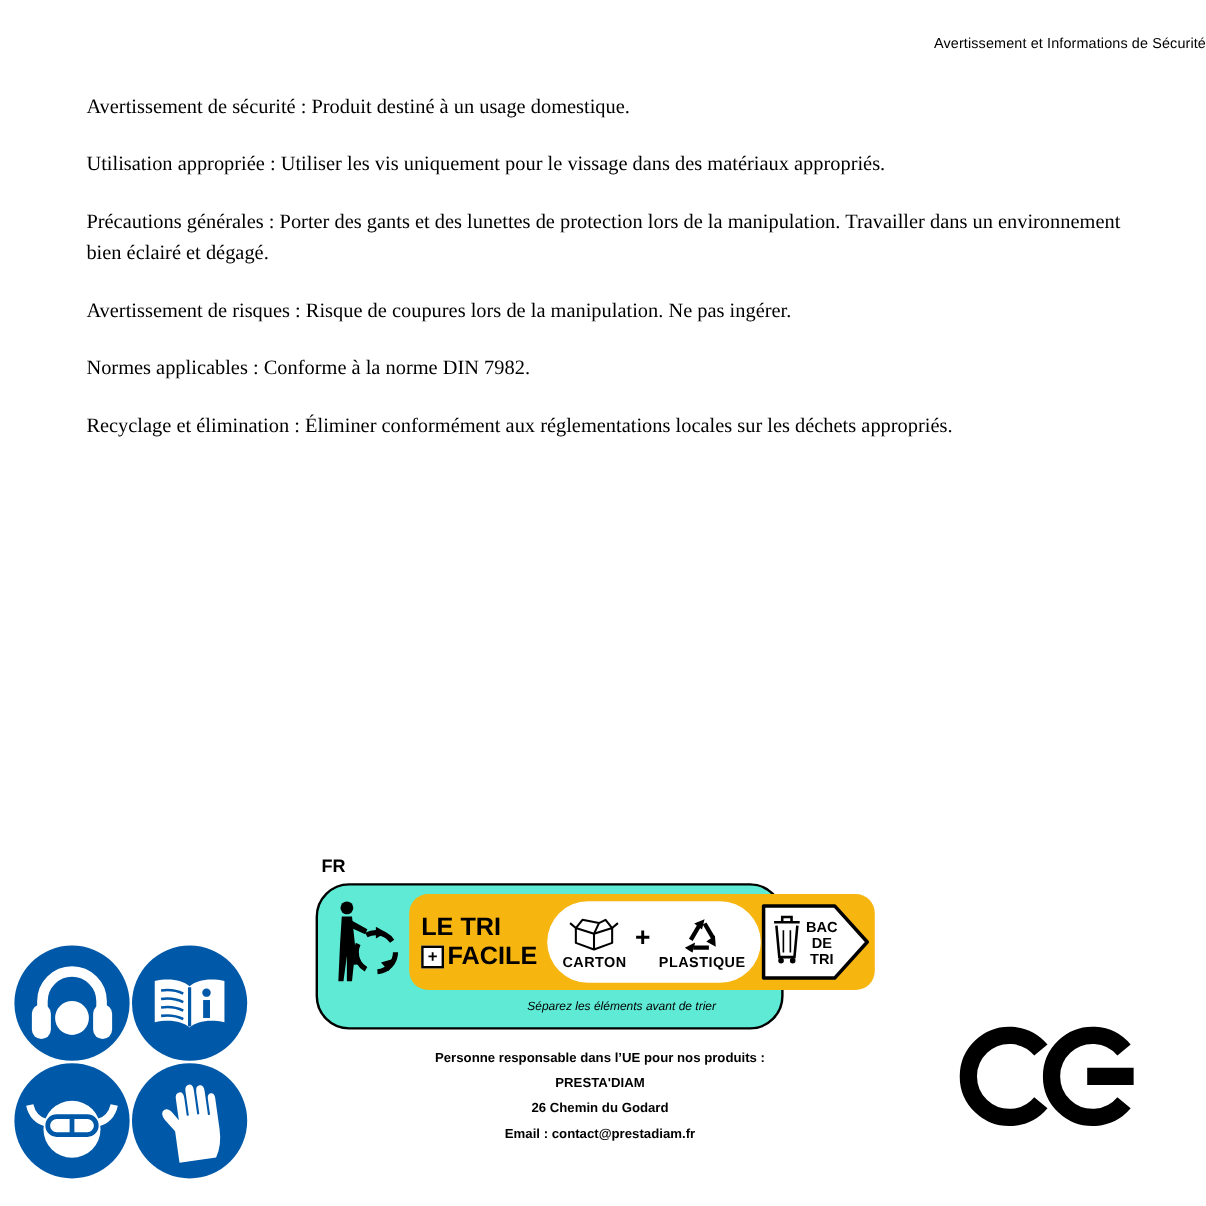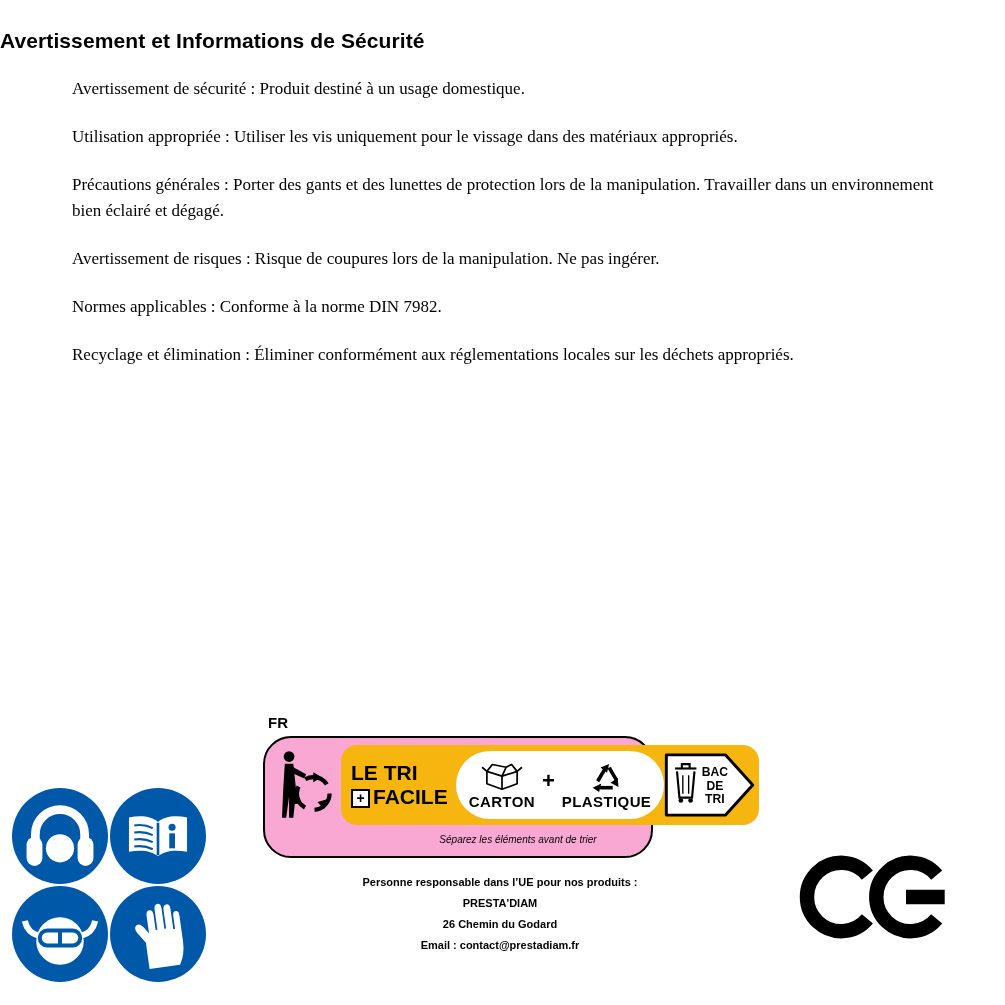--- a/index.html
+++ b/index.html
@@ -1,63 +1,63 @@
 <!DOCTYPE html>
 <html><head>
 <meta charset="utf-8">
 <style>
   html,body{margin:0;padding:0;}
   body{
     width:1005px;height:1005px;background:#ffffff;color:#000;
     font-family:"Liberation Sans", sans-serif;position:relative;overflow:hidden;
   }
   .title{
-    position:absolute;top:29px;left:0;width:100%;text-align:left;
-    font-size:21px;font-weight:bold;letter-spacing:0.1px;
+    position:absolute;top:29px;left:0;width:100%;text-align:right;
+    font-size:12px;font-weight:normal;letter-spacing:0.1px;
   }
   .content{position:absolute;top:76px;left:72px;width:870px;}
   .content p{margin:0 0 22px 0;font-size:17px;line-height:26px;font-family:Liberation Serif, serif;}
 
   
   .pictos{
     position:absolute;left:12px;top:788px;
     display:grid;grid-template-columns:repeat(2,96px);grid-gap:2px;
   }
   .picto{
     width:96px;height:96px;border-radius:50%;background:#0058A8;
     display:flex;align-items:center;justify-content:center;overflow:hidden;
   }
   .picto svg{width:88px;height:88px;display:block;}
 
   
   .fr{position:absolute;left:268px;top:714px;font-size:15px;font-weight:bold;}
   .label-box{
     position:absolute;left:263px;top:736px;width:390px;height:122px;
-    border:2.5px solid #000;border-radius:28px;background:#f9a8d4;
+    border:2.5px solid #000;border-radius:28px;background:#5eead4;
     box-sizing:border-box;padding:5px 7px 3px 7px;
     display:flex;flex-direction:column;
   }
   .label-row{display:flex;align-items:center;gap:5px;flex:1;}
   .triman{flex:0 0 auto;}
   .band{
     flex:1;background:#F7B50F;border-radius:16px;height:80px;
     display:flex;align-items:center;padding:0 3px 0 10px;box-sizing:border-box;
   }
   .tri-text{font-weight:bold;font-size:21px;line-height:24px;white-space:nowrap;}
   .plusbox{
     display:inline-block;width:15px;height:15px;border:2.5px solid #000;background:#fff;
     font-size:14px;line-height:14px;text-align:center;font-weight:bold;
     vertical-align:1px;margin-right:3px;
   }
   .oval{
     background:#fff;border-radius:40px;height:68px;display:flex;align-items:center;
     gap:7px;padding:0 13px;margin-left:8px;box-sizing:border-box;
   }
   .mat{display:flex;flex-direction:column;align-items:center;gap:1px;}
-  .mat-label{font-size:15px;font-weight:bold;letter-spacing:0.4px;}
+  .mat-label{font-size:12px;font-weight:bold;letter-spacing:0.4px;}
   .mat-plus{font-size:22px;font-weight:bold;padding-bottom:8px;}
   .tag{margin-left:auto;flex:0 0 auto;}
   .tag text{font-family:"Liberation Sans",sans-serif;font-weight:bold;font-size:12.5px;}
   .strip{
     height:27px;display:flex;align-items:center;justify-content:center;
     padding-left:120px;font-style:italic;font-weight:normal;font-size:10px;
     white-space:nowrap;
   }
 
   

